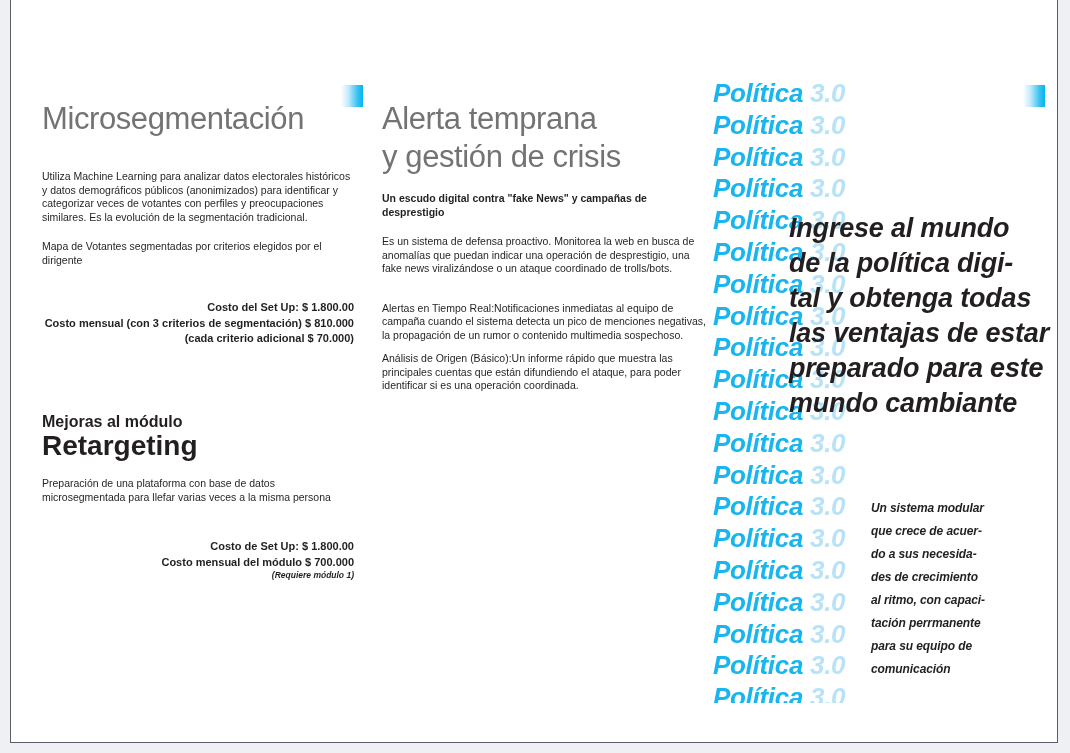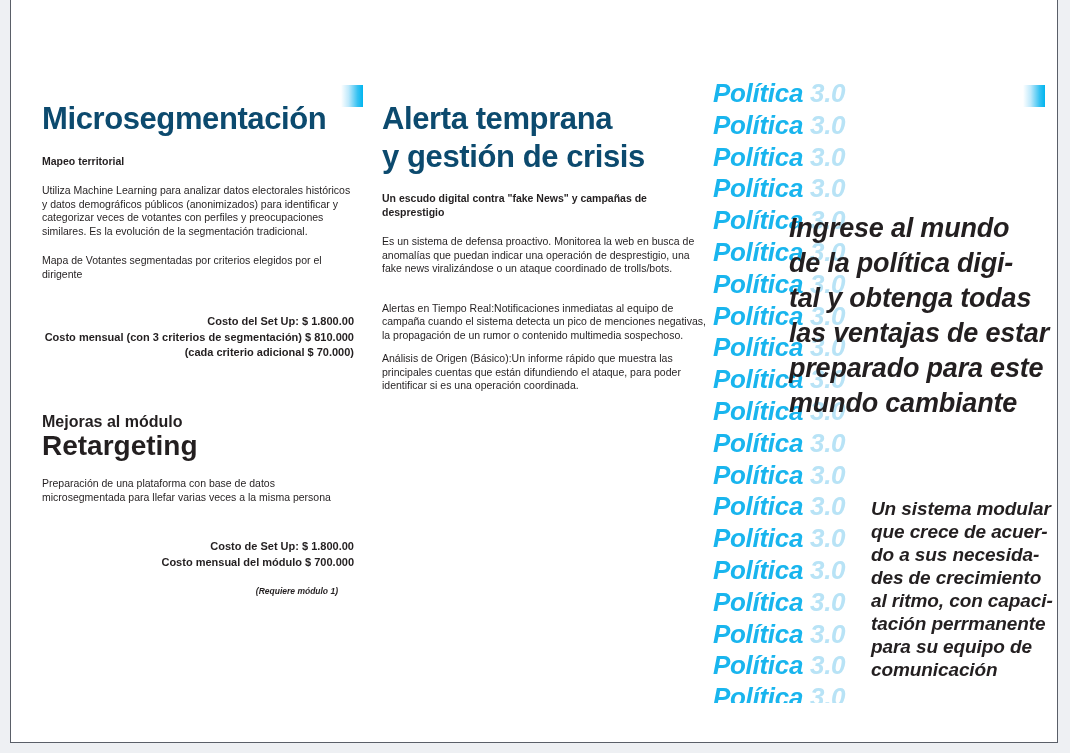--- a/index.html
+++ b/index.html
@@ -26,24 +26,24 @@
     overflow: hidden;
   }
 
   
   .col {
     position: absolute;
   }
 
   .h1 {
     font-family: "Liberation Sans", sans-serif;
-    font-weight: bold;
+    font-weight: normal;
     font-size: 31px;
     line-height: 38px;
-    color: #0c4a6e;
+    color: #737373;
     letter-spacing: -0.4px;
     margin: 0;
     white-space: pre-line;
   }
 
   .sub {
     font-family: "Liberation Sans", sans-serif;
     font-weight: bold;
     font-size: 10.5px;
     line-height: 14px;
@@ -71,21 +71,21 @@
   }
 
   .price-note {
     font-family: "Liberation Sans", sans-serif;
     font-weight: bold;
     font-style: italic;
     font-size: 8.5px;
     line-height: 11px;
     color: #231f20;
     text-align: right;
-    margin: 16px;
+    margin: 0;
   }
 
   .h2-small {
     font-family: "Liberation Sans", sans-serif;
     font-weight: bold;
     font-size: 16px;
     line-height: 20px;
     color: #231f20;
     margin: 0;
   }
@@ -160,21 +160,21 @@
     position: absolute;
     left: 860px;
     top: 497px;
     width: 185px;
   }
 
   .modular-p {
     font-family: "Liberation Sans", sans-serif;
     font-style: italic;
     font-weight: bold;
-    font-size: 19px;
+    font-size: 12px;
     line-height: 23px;
     color: #231f20;
     margin: 0;
     white-space: pre-line;
     letter-spacing: -0.1px;
   }
 
   .spacer-sm { height: 10px; }
   .spacer-md { height: 16px; }
 </style>
@@ -185,21 +185,20 @@
 
   <div class="accent-sq" style="left:330px; top:85px;"></div>
   <div class="accent-sq" style="left:1012px; top:85px;"></div>
 
   <div class="col" style="left:31px; top:100px; width:312px;">
 
     <h1 class="h1">Microsegmentación</h1>
 
     <div class="spacer-md"></div>
 
-    <p class="sub">Mapeo territorial</p>
 
     <div class="spacer-md"></div>
 
     <p class="body">Utiliza Machine Learning para analizar datos electorales históricos y datos demográficos públicos (anonimizados) para identificar y categorizar veces de votantes con perfiles y preocupaciones similares. Es la evolución de la segmentación tradicional.</p>
 
     <div class="spacer-md"></div>
 
     <p class="body">Mapa de Votantes segmentadas por criterios elegidos por el dirigente</p>
 
     <div style="height:33px;"></div>

